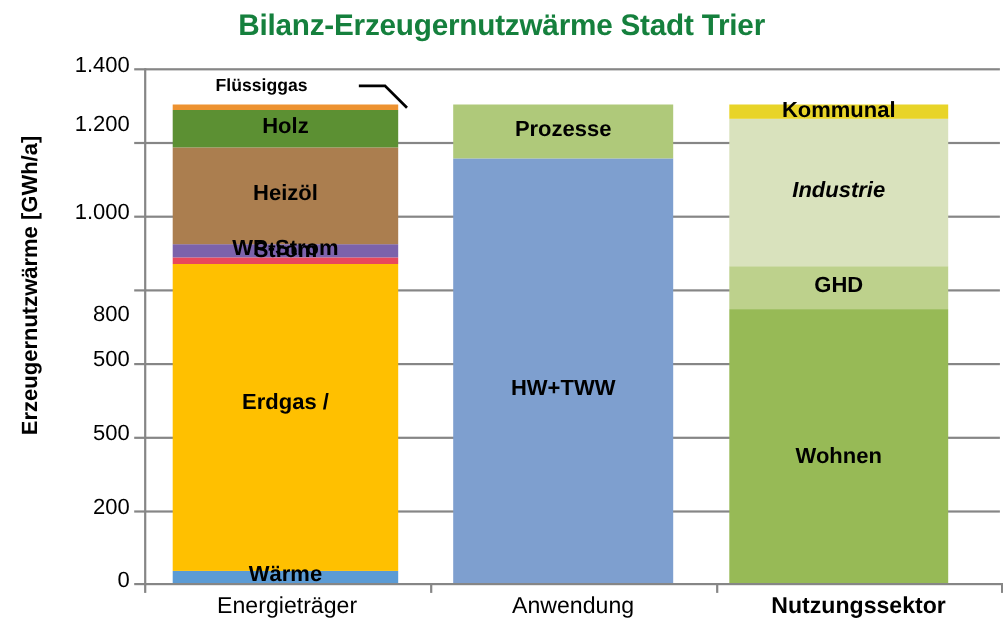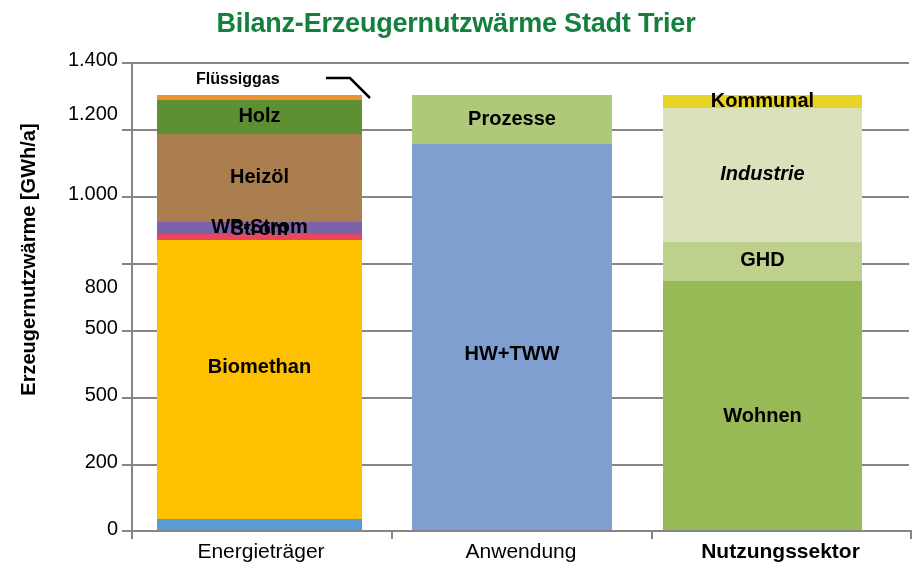--- a/index.html
+++ b/index.html
@@ -194,26 +194,27 @@
     <div class="gridline" style="top:402px;"></div>
 
     <div class="bar-group" id="bar-energietraeger" style="left:26px; width:205px; height:468px;">
       <div class="seg" style="height: 11.0314px; bottom: 0px; background: rgb(91, 155, 213);"></div>
       <div class="seg" style="height: 279.129px; bottom: 11.0314px; background: rgb(255, 192, 0);"></div>
       <div class="seg" style="height: 5.68286px; bottom: 290.16px; background: rgb(232, 72, 91);"></div>
       <div class="seg" style="height: 11.7px; bottom: 295.843px; background: rgb(123, 98, 171);"></div>
       <div class="seg" style="height: 88.5857px; bottom: 307.543px; background: rgb(171, 126, 79);"></div>
       <div class="seg" style="height: 33.4286px; bottom: 396.129px; background: rgb(92, 144, 51);"></div>
       <div class="seg" style="height: 5.01429px; bottom: 429.557px; background: rgb(237, 146, 48);"></div>
+    <div class="seg-label" style="top: 449.484px; position: absolute;">Wärme</div>
         <div class="seg-label" style="top: 155px; position: absolute;">Strom</div>
         <div class="seg-label" style="top: 153.307px; position: absolute;">WP-Strom</div>
         <div class="seg-label" style="top: 103.164px; position: absolute;">Heizöl</div>
         <div class="seg-label" style="top: 42.1571px; position: absolute;">Holz</div>
         <div class="seg-label" style="position: absolute; line-height: 26px; top: 291.404px;">
-          <div>Biomethan</div>
+          <div>Erdgas /</div>
         </div>
       </div>
 
     <div class="bar-group" id="bar-anwendung" style="left:281px; width:200px; height:468px;">
       <div class="seg" style="height: 386.1px; bottom: 0px; background: rgb(126, 159, 207);"></div>
       <div class="seg" style="height: 48.4714px; bottom: 386.1px; background: rgb(175, 201, 122);"></div>
     <div class="seg-label" style="top: 261.95px; position: absolute; margin-top: 18px;">HW+TWW</div>
         <div class="seg-label" style="top: 44.6643px; position: absolute;">Prozesse</div>
       </div>
 

